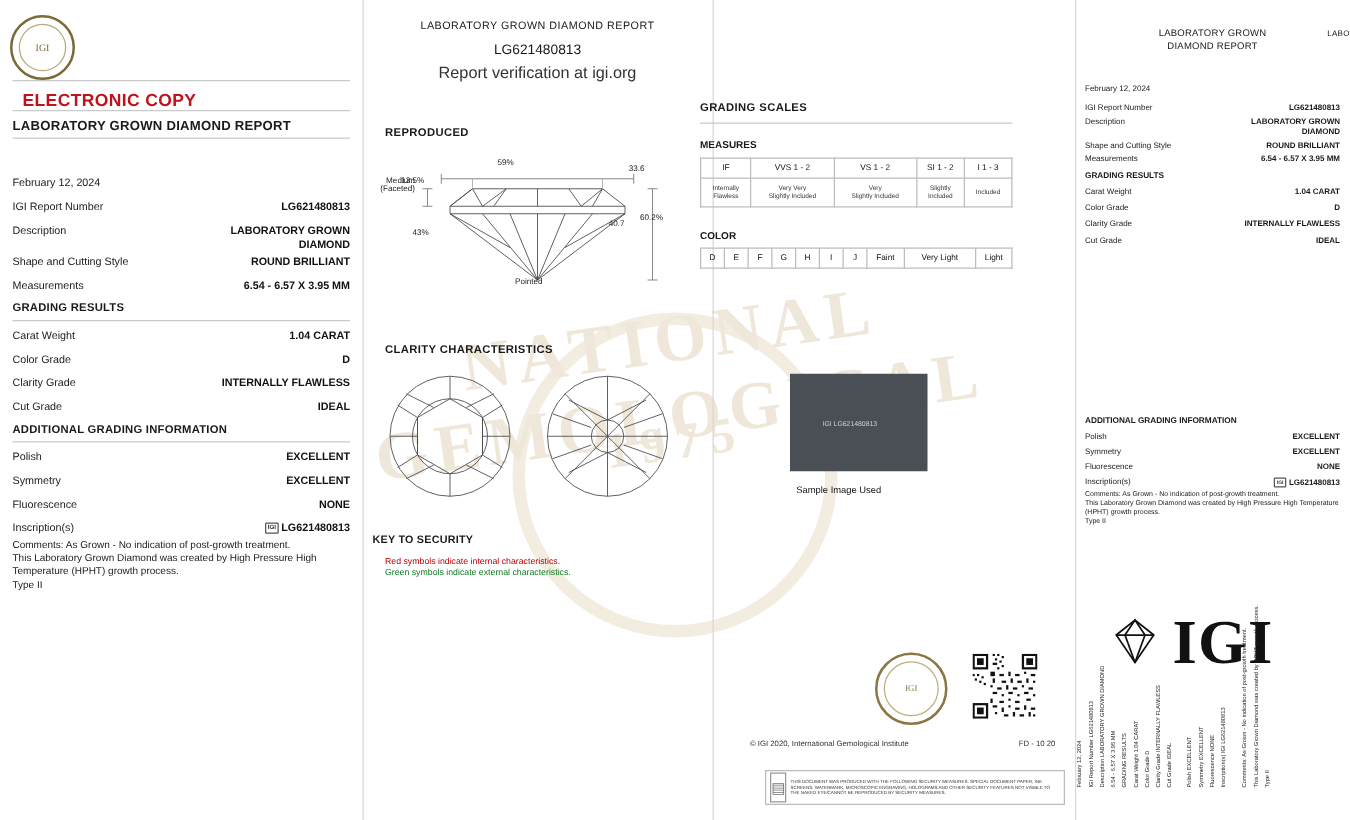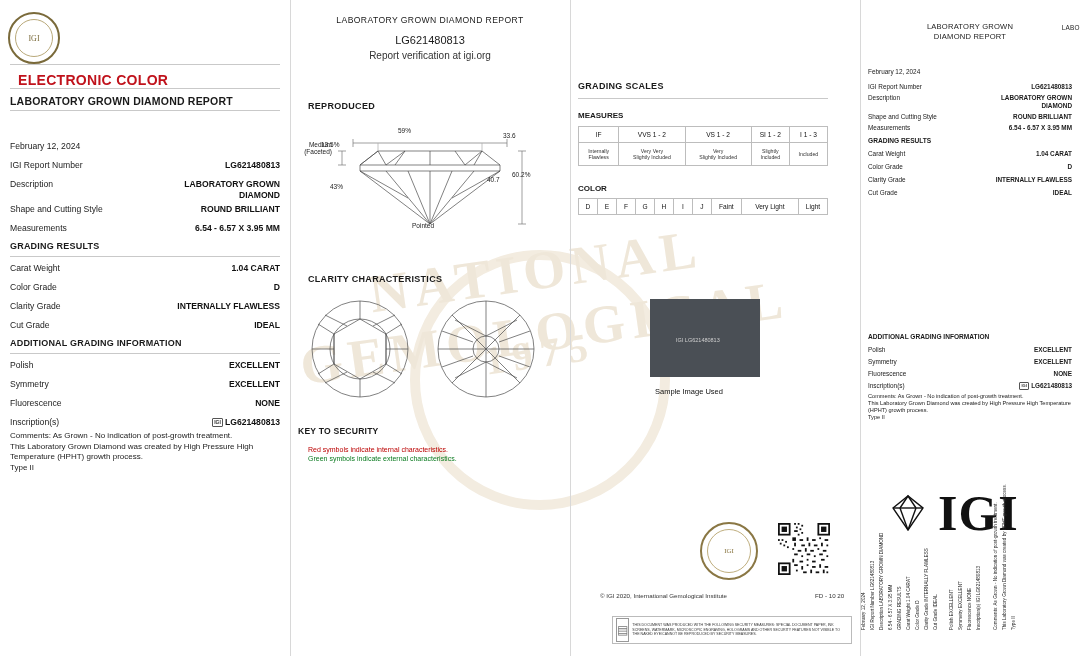--- a/index.html
+++ b/index.html
@@ -8,21 +8,21 @@
 
   
   .watermark{position:absolute;left:540px;top:330px;transform:translate(-50%,-50%);width:640px;height:300px;pointer-events:none;}
   .wm-text{position:absolute;left:0;top:60px;width:640px;text-align:center;font-size:54px;letter-spacing:6px;color:#efe7d9;font-weight:bold;font-family:"Liberation Serif",serif;transform:rotate(-8deg);}
   .wm-text2{position:absolute;left:0;top:150px;width:640px;text-align:center;font-size:40px;letter-spacing:8px;color:#efe7d9;font-weight:bold;font-family:"Liberation Serif",serif;transform:rotate(-8deg);}
   .wm-circle{position:absolute;left:190px;top:70px;width:240px;height:240px;border:10px solid #f3ece0;border-radius:50%;}
 
   
   .colA{position:absolute;left:0;top:0;width:290px;height:656px;}
   .colB{position:absolute;left:290px;top:0;width:280px;height:656px;}
-  .colC{position:absolute;left:570px;top:0;width:290px;height:528px;}
+  .colC{position:absolute;left:552px;top:0;width:290px;height:528px;}
   .colD{position:absolute;left:860px;top:0;width:220px;height:656px;}
 
   .vline{position:absolute;top:0;width:1px;height:656px;background:#d8d8d8;}
 
   
   .logo-seal{position:absolute;left:8px;top:12px;width:48px;height:48px;border:2px solid #7a6a3a;border-radius:50%;display:flex;align-items:center;justify-content:center;background:#fff;}
   .logo-seal .inner{width:36px;height:36px;border:1px solid #b9a97a;border-radius:50%;display:flex;align-items:center;justify-content:center;font-size:8px;color:#7a6a3a;font-family:"Liberation Serif",serif;}
   .inst{position:absolute;left:64px;top:16px;font-family:"Liberation Serif",serif;font-size:13.5px;line-height:16px;font-weight:bold;color:#111;letter-spacing:.2px;}
   .ec{position:absolute;left:18px;top:72px;color:#c0121b;font-weight:bold;font-size:14px;letter-spacing:.3px;}
   .lgdr{position:absolute;left:10px;top:95px;font-size:10.5px;font-weight:bold;letter-spacing:.2px;}
@@ -32,21 +32,21 @@
   .kv{position:absolute;left:10px;width:270px;font-size:8.6px;}
   .kv .k{position:absolute;left:0;top:0;color:#222;}
   .kv .v{position:absolute;right:0;top:0;text-align:right;font-weight:bold;color:#111;}
   .sect{position:absolute;left:10px;font-size:9px;font-weight:bold;letter-spacing:.2px;}
 
   .note{position:absolute;left:10px;font-size:8px;line-height:10.5px;color:#222;width:260px;}
 
   
   .cb-title{position:absolute;width:280px;text-align:center;font-size:8.6px;letter-spacing:.4px;}
   .cb-num{position:absolute;width:280px;text-align:center;font-size:11px;}
-  .cb-sub{position:absolute;width:280px;text-align:center;font-size:10px;color:#333;}
+  .cb-sub{position:absolute;width:280px;text-align:center;font-size:13px;color:#333;}
   .lbl{position:absolute;left:18px;font-size:9px;font-weight:bold;letter-spacing:.3px;}
   .tiny{position:absolute;font-size:6.5px;color:#222;}
 
   
   .gs-title{position:absolute;left:8px;font-size:9px;font-weight:bold;letter-spacing:.3px;}
   .gs-sub{position:absolute;left:8px;font-size:8px;font-weight:bold;}
   table.scale{position:absolute;border-collapse:collapse;font-size:6.2px;color:#111;}
   table.scale td{border:1px solid #bdbdbd;text-align:center;vertical-align:middle;padding:1px 0;}
   .scale .top{height:13px;font-size:6.6px;}
   .scale .bot{height:20px;font-size:5.2px;line-height:6.2px;color:#333;padding:1px 2px;}
@@ -102,21 +102,21 @@
 
   <div class="vline" style="left:290px;"></div>
   <div class="vline" style="left:570px;"></div>
   <div class="vline" style="left:860px;"></div>
 
   <div class="colA">
     <div class="logo-seal">
       <div class="inner">IGI</div>
     </div>
     <div class="hr" style="left:10px;top:64px;width:270px;"></div>
-    <div class="ec">ELECTRONIC COLOR</div>
+    <div class="ec">ELECTRONIC COPY</div>
     <div class="hr" style="left:10px;top:88px;width:270px;"></div>
     <div class="lgdr">LABORATORY GROWN DIAMOND REPORT</div>
     <div class="hr" style="left:10px;top:110px;width:270px;"></div>
 
     <div class="kv" style="top:141px;">
       <span class="k">February 12, 2024</span>
     </div>
 
     <div class="kv" style="top:160px;">
       <span class="k">IGI Report Number</span>

